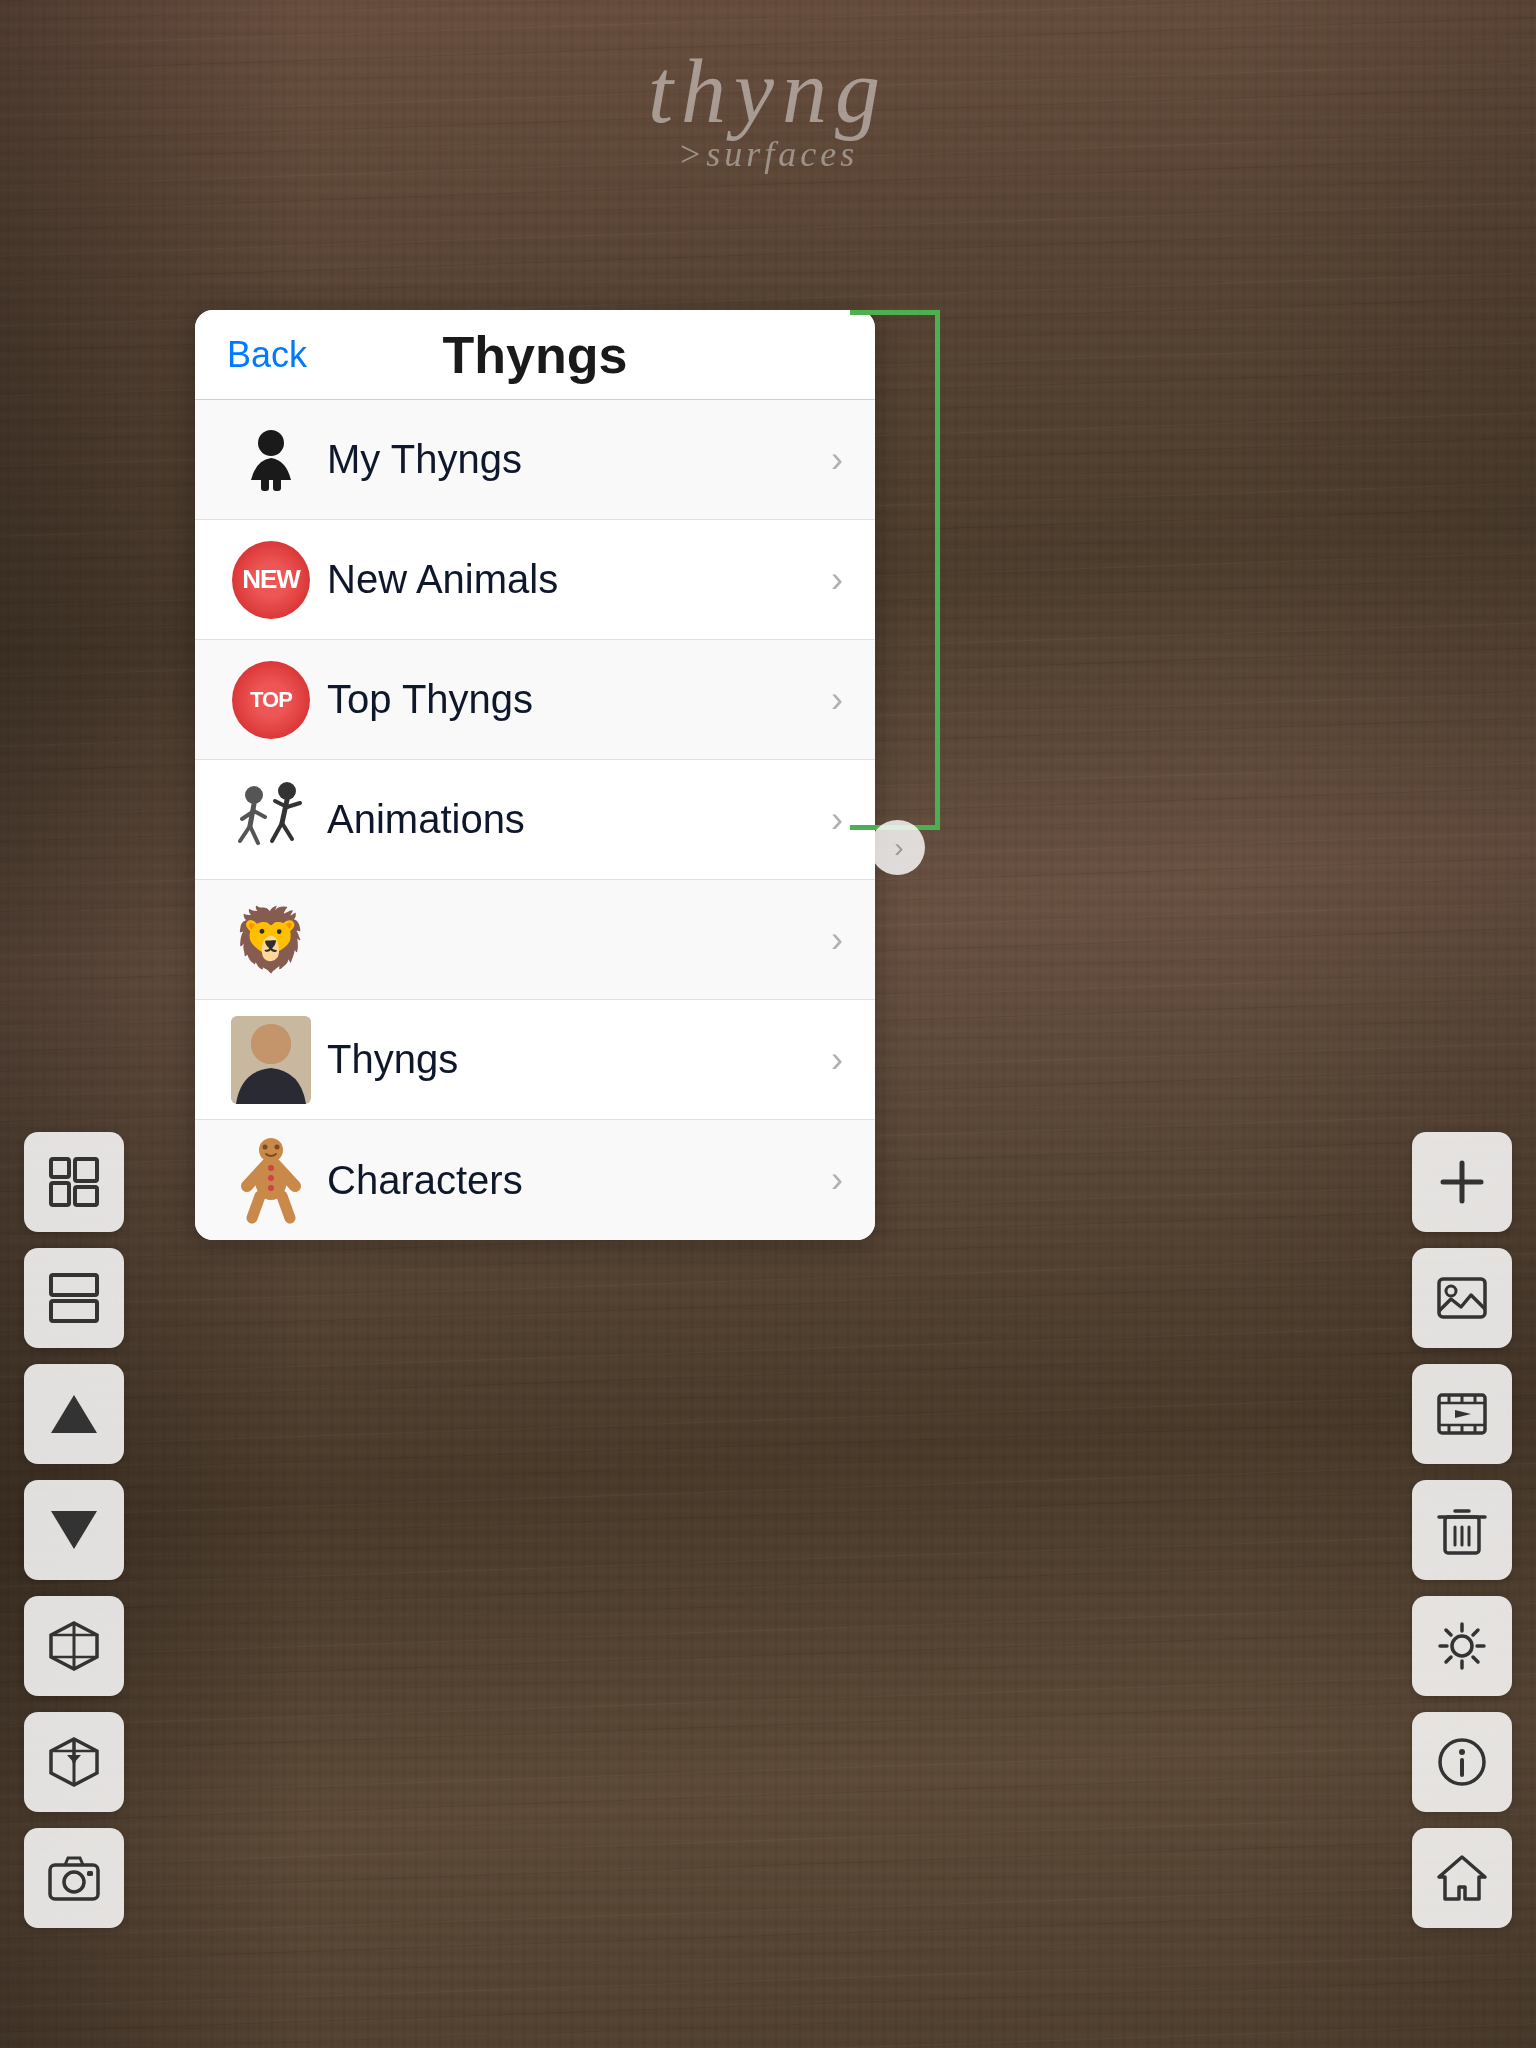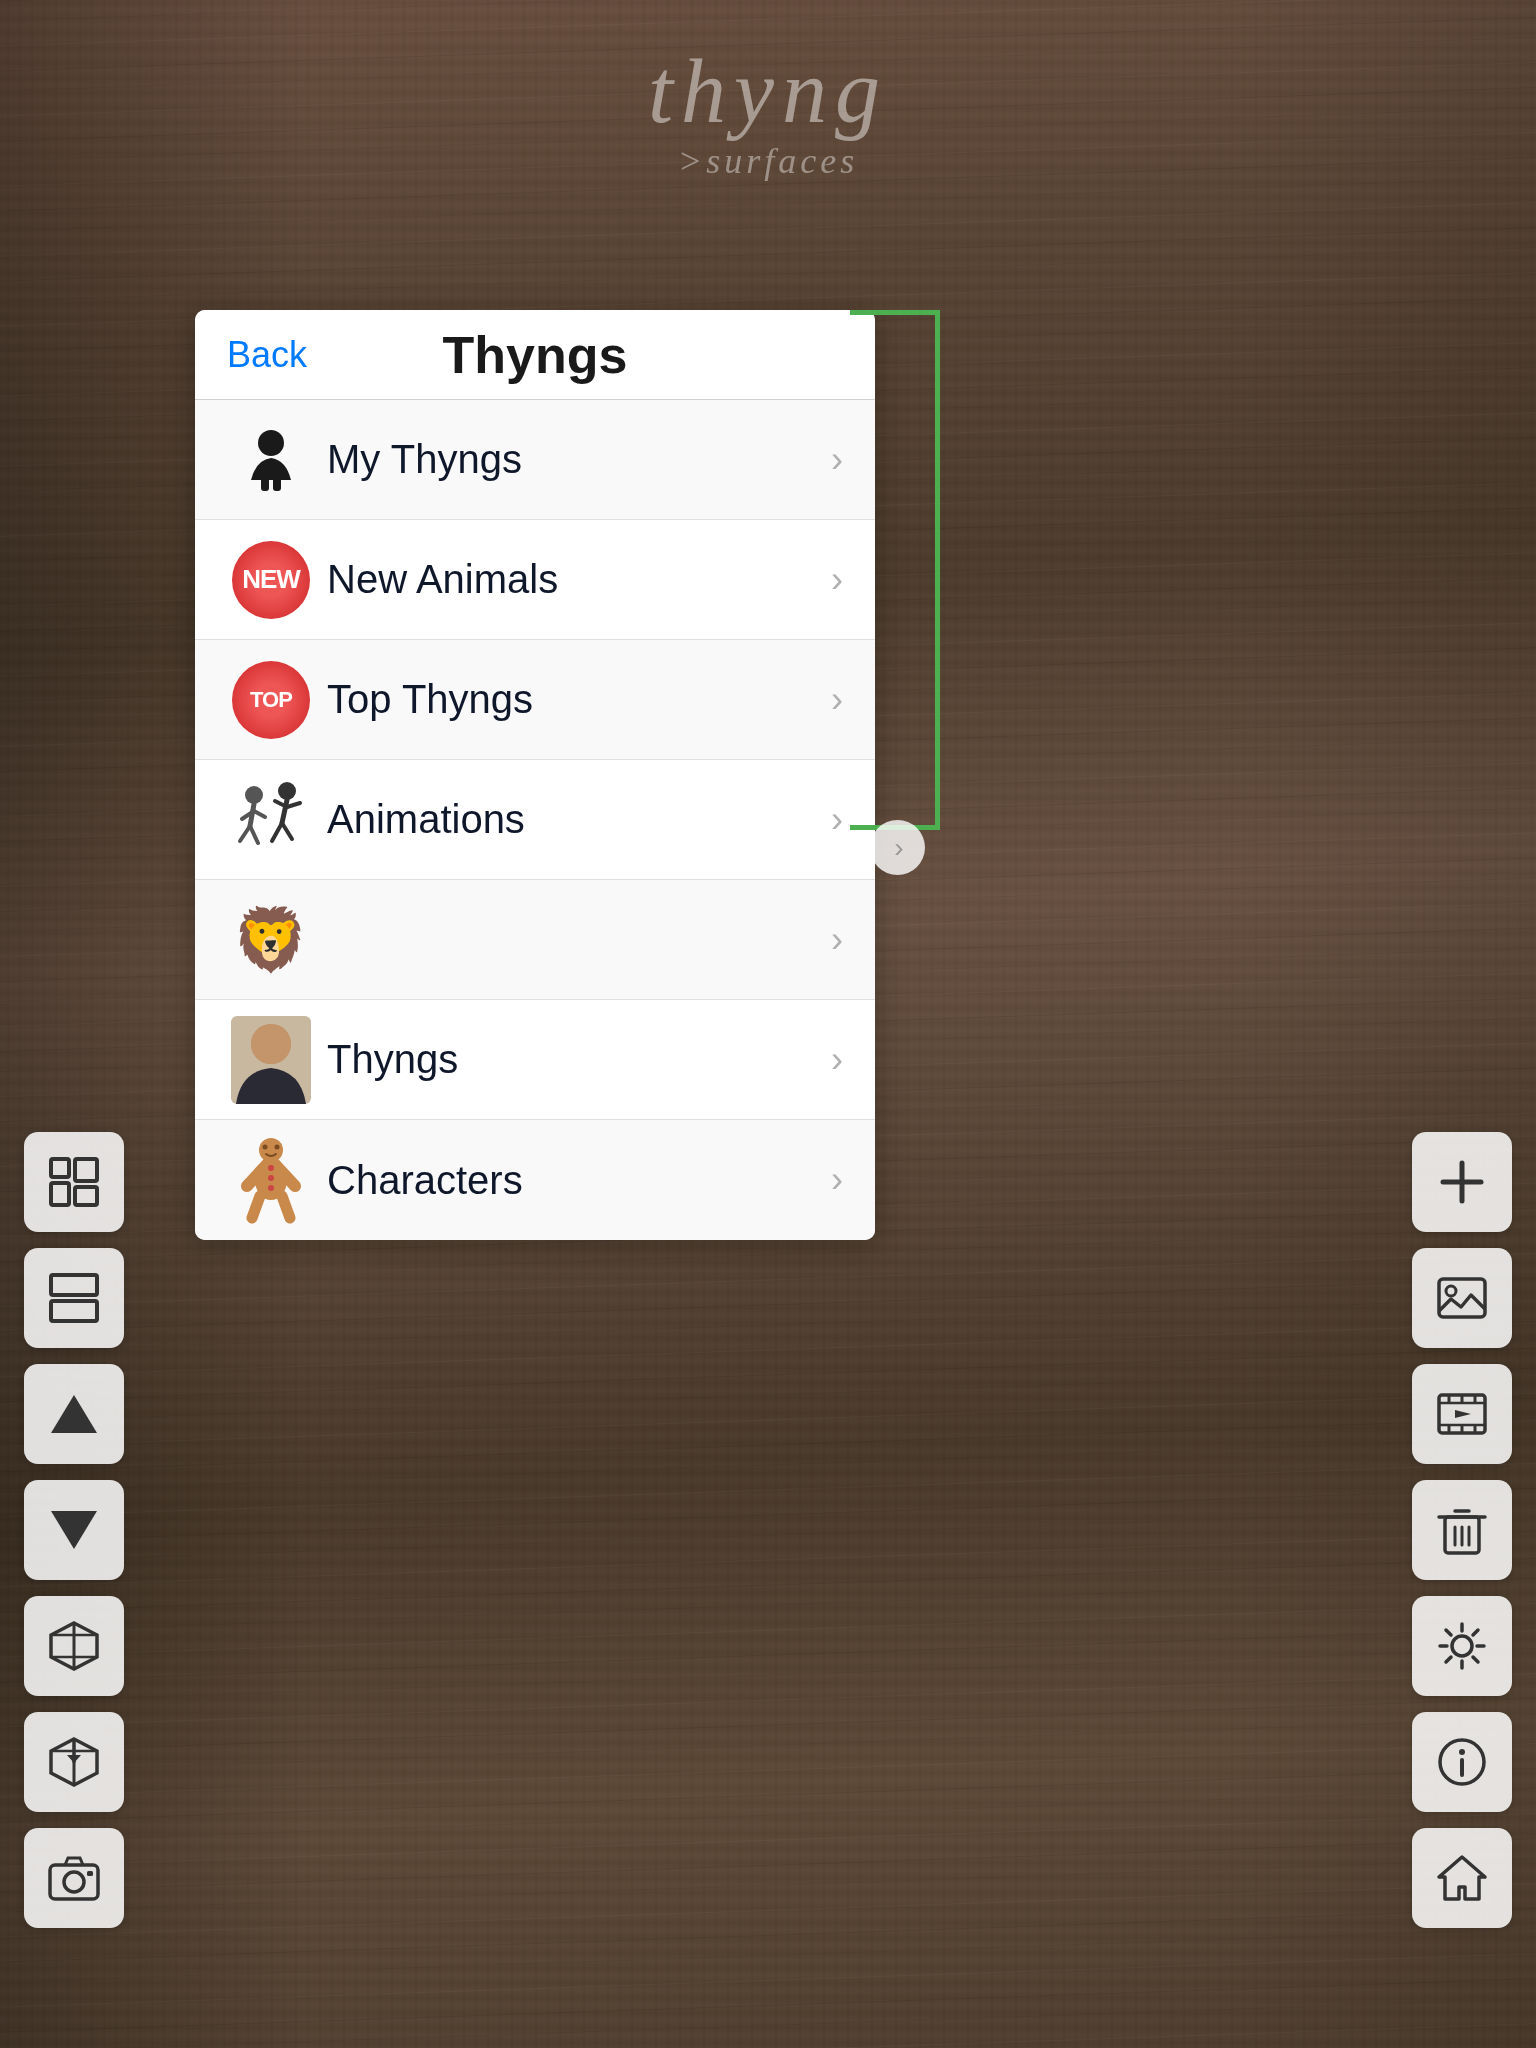--- a/index.html
+++ b/index.html
@@ -84,21 +84,20 @@
     
     .logo-area {
       position: absolute;
       top: 40px;
       left: 0;
       right: 0;
       display: flex;
       flex-direction: column;
       align-items: center;
       z-index: 10;
-      gap: 7px;
     }
 
     .logo-text {
       font-size: 90px;
       color: rgba(255,255,255,0.45);
       font-family: Georgia, 'Times New Roman', serif;
       font-style: italic;
       font-weight: 300;
       letter-spacing: 8px;
     }
@@ -112,21 +111,21 @@
       margin-top: -10px;
     }
 
     
     .menu-panel {
       position: absolute;
       top: 310px;
       left: 195px;
       width: 680px;
       background: #f2f2f2;
-      border-radius: 10px;
+      border-radius: 18px;
       overflow: hidden;
       box-shadow: 0 4px 30px rgba(0,0,0,0.3);
       z-index: 20;
     }
 
     
     .menu-header {
       display: flex;
       align-items: center;
       background: rgba(255,255,255,0.95);

